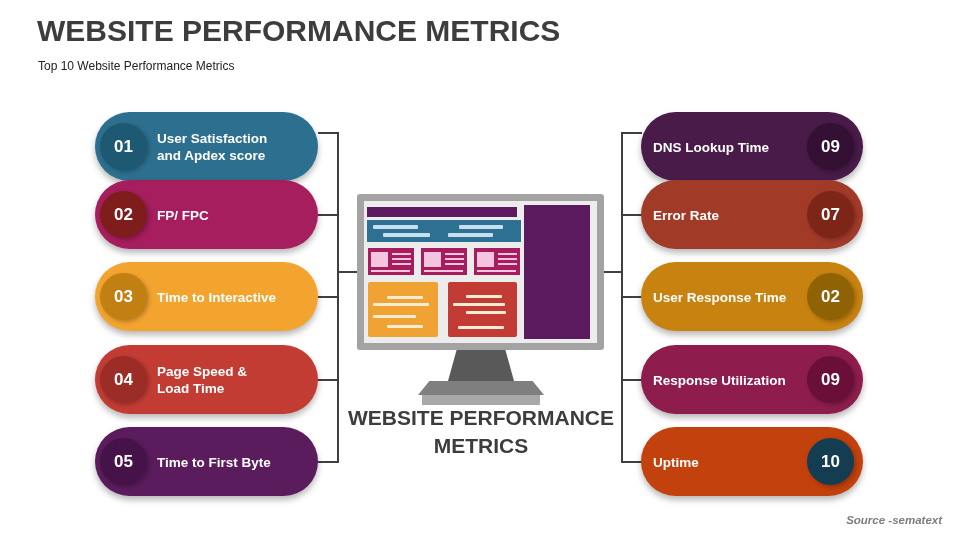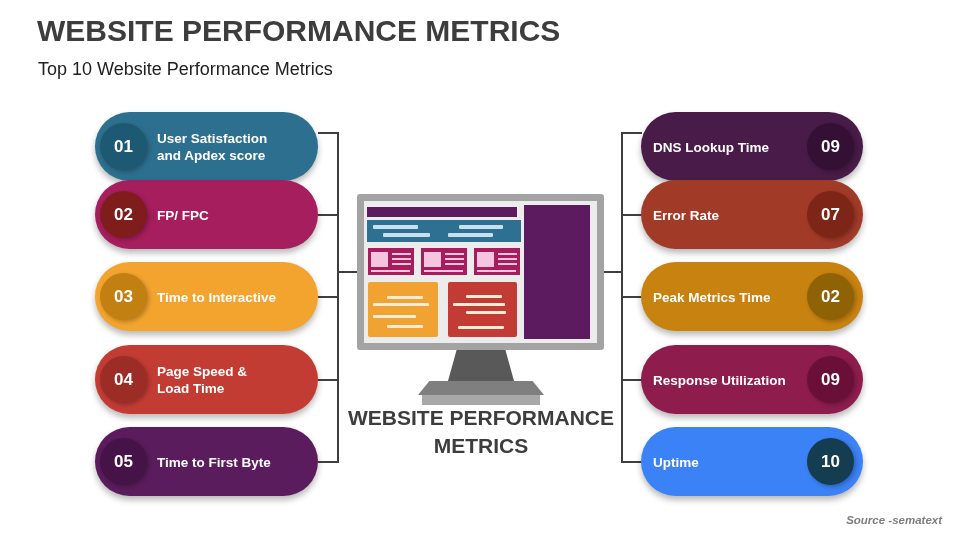--- a/index.html
+++ b/index.html
@@ -3,21 +3,21 @@
 <meta charset="utf-8">
 <style>
   html,body{margin:0;padding:0;}
   body{
     width:960px;height:540px;position:relative;overflow:hidden;
     background:#ffffff;font-family:"Liberation Sans","DejaVu Sans",sans-serif;
   }
   .abs{position:absolute;}
   
   .title{left:37px;top:14px;font-size:30px;font-weight:bold;color:#3d3d3d;letter-spacing:0px;}
-  .subtitle{left:38px;top:59px;font-size:18px;font-weight:400;color:#212121;}
+  .subtitle{left:38px;top:59px;font-size:12px;font-weight:400;color:#212121;}
   
   .pill{height:69px;border-radius:35px;box-shadow:0 4px 6px rgba(0,0,0,0.28);}
   .pill-l{left:95px;width:223px;}
   .pill-r{left:641px;width:222px;}
   .row1{top:112px}.row2{top:180px}.row3{top:262px}.row4{top:345px}.row5{top:427px}
   .pill-num{
     position:absolute;width:47px;height:47px;border-radius:50%;top:11px;
     color:#ffffff;font-size:17px;font-weight:bold;display:flex;align-items:center;justify-content:center;
     box-shadow:2px 2px 4px rgba(0,0,0,0.25);
   }
@@ -32,21 +32,21 @@
   
   .p1{background:#2d6f8e}.p1 .pill-num{background:#1d5973}
   .p2{background:#a61e5d}.p2 .pill-num{background:#7f1d1d}
   .p3{background:#f3a42f}.p3 .pill-num{background:#c27f12}
   .p4{background:#c23c34}.p4 .pill-num{background:#9b2c26}
   .p5{background:#5b1c5d}.p5 .pill-num{background:#451347}
   .p6{background:#481b48}.p6 .pill-num{background:#341035}
   .p7{background:#a23a28}.p7 .pill-num{background:#7d2617}
   .p8{background:#c8820f}.p8 .pill-num{background:#8f6206}
   .p9{background:#8e1d4d}.p9 .pill-num{background:#6a1038}
-  .p10{background:#3b82f6}.p10 .pill-num{background:#143d51}
+  .p10{background:#c2410c}.p10 .pill-num{background:#143d51}
   
   .line{background:#3f3f3f;}
   .vline{width:2px;top:132px;height:330px;}
   .hstub{height:2px;width:21px;}
   
   .monitor{
     left:357px;top:194px;width:233px;height:142px;
     border:7px solid #a3a3a3;border-radius:3px;background:#ececec;
   }
   .wf{position:absolute;}
@@ -118,21 +118,21 @@
 
 <div class="abs pill pill-r row1 p6">
   <div class="pill-label">DNS Lookup Time</div>
   <div class="pill-num">09</div>
 </div>
 <div class="abs pill pill-r row2 p7">
   <div class="pill-label">Error Rate</div>
   <div class="pill-num">07</div>
 </div>
 <div class="abs pill pill-r row3 p8">
-  <div class="pill-label">Peak Metrics Time</div>
+  <div class="pill-label">User Response Time</div>
   <div class="pill-num">02</div>
 </div>
 <div class="abs pill pill-r row4 p9">
   <div class="pill-label">Response Utilization</div>
   <div class="pill-num">09</div>
 </div>
 <div class="abs pill pill-r row5 p10">
   <div class="pill-label">Uptime</div>
   <div class="pill-num">10</div>
 </div>

